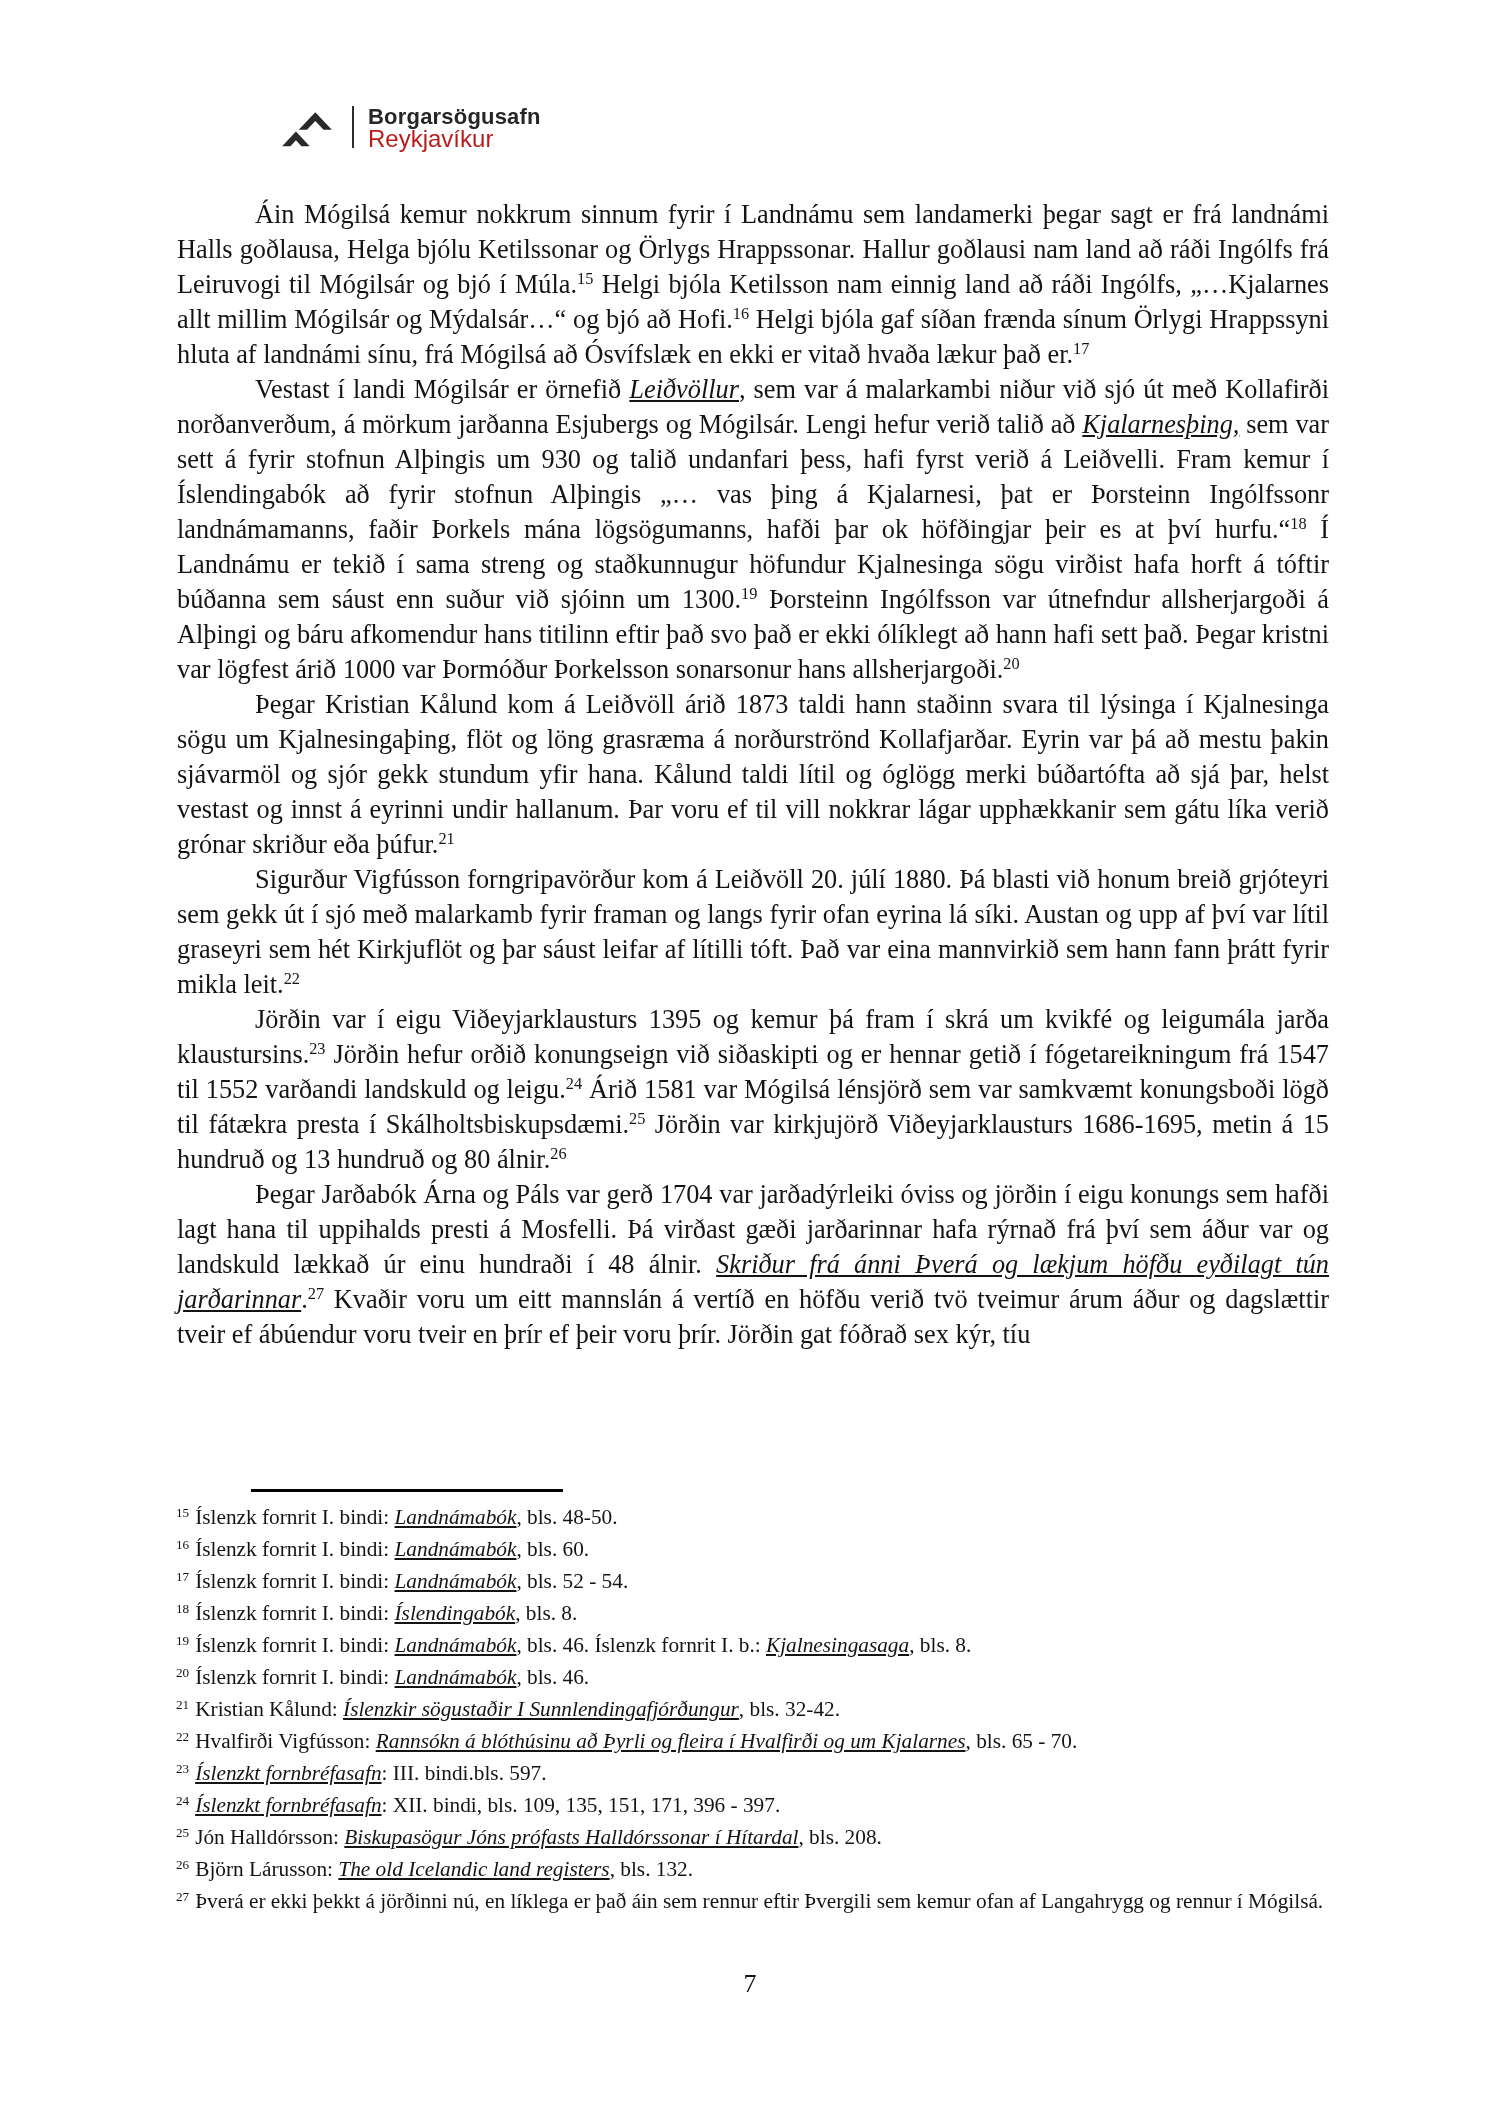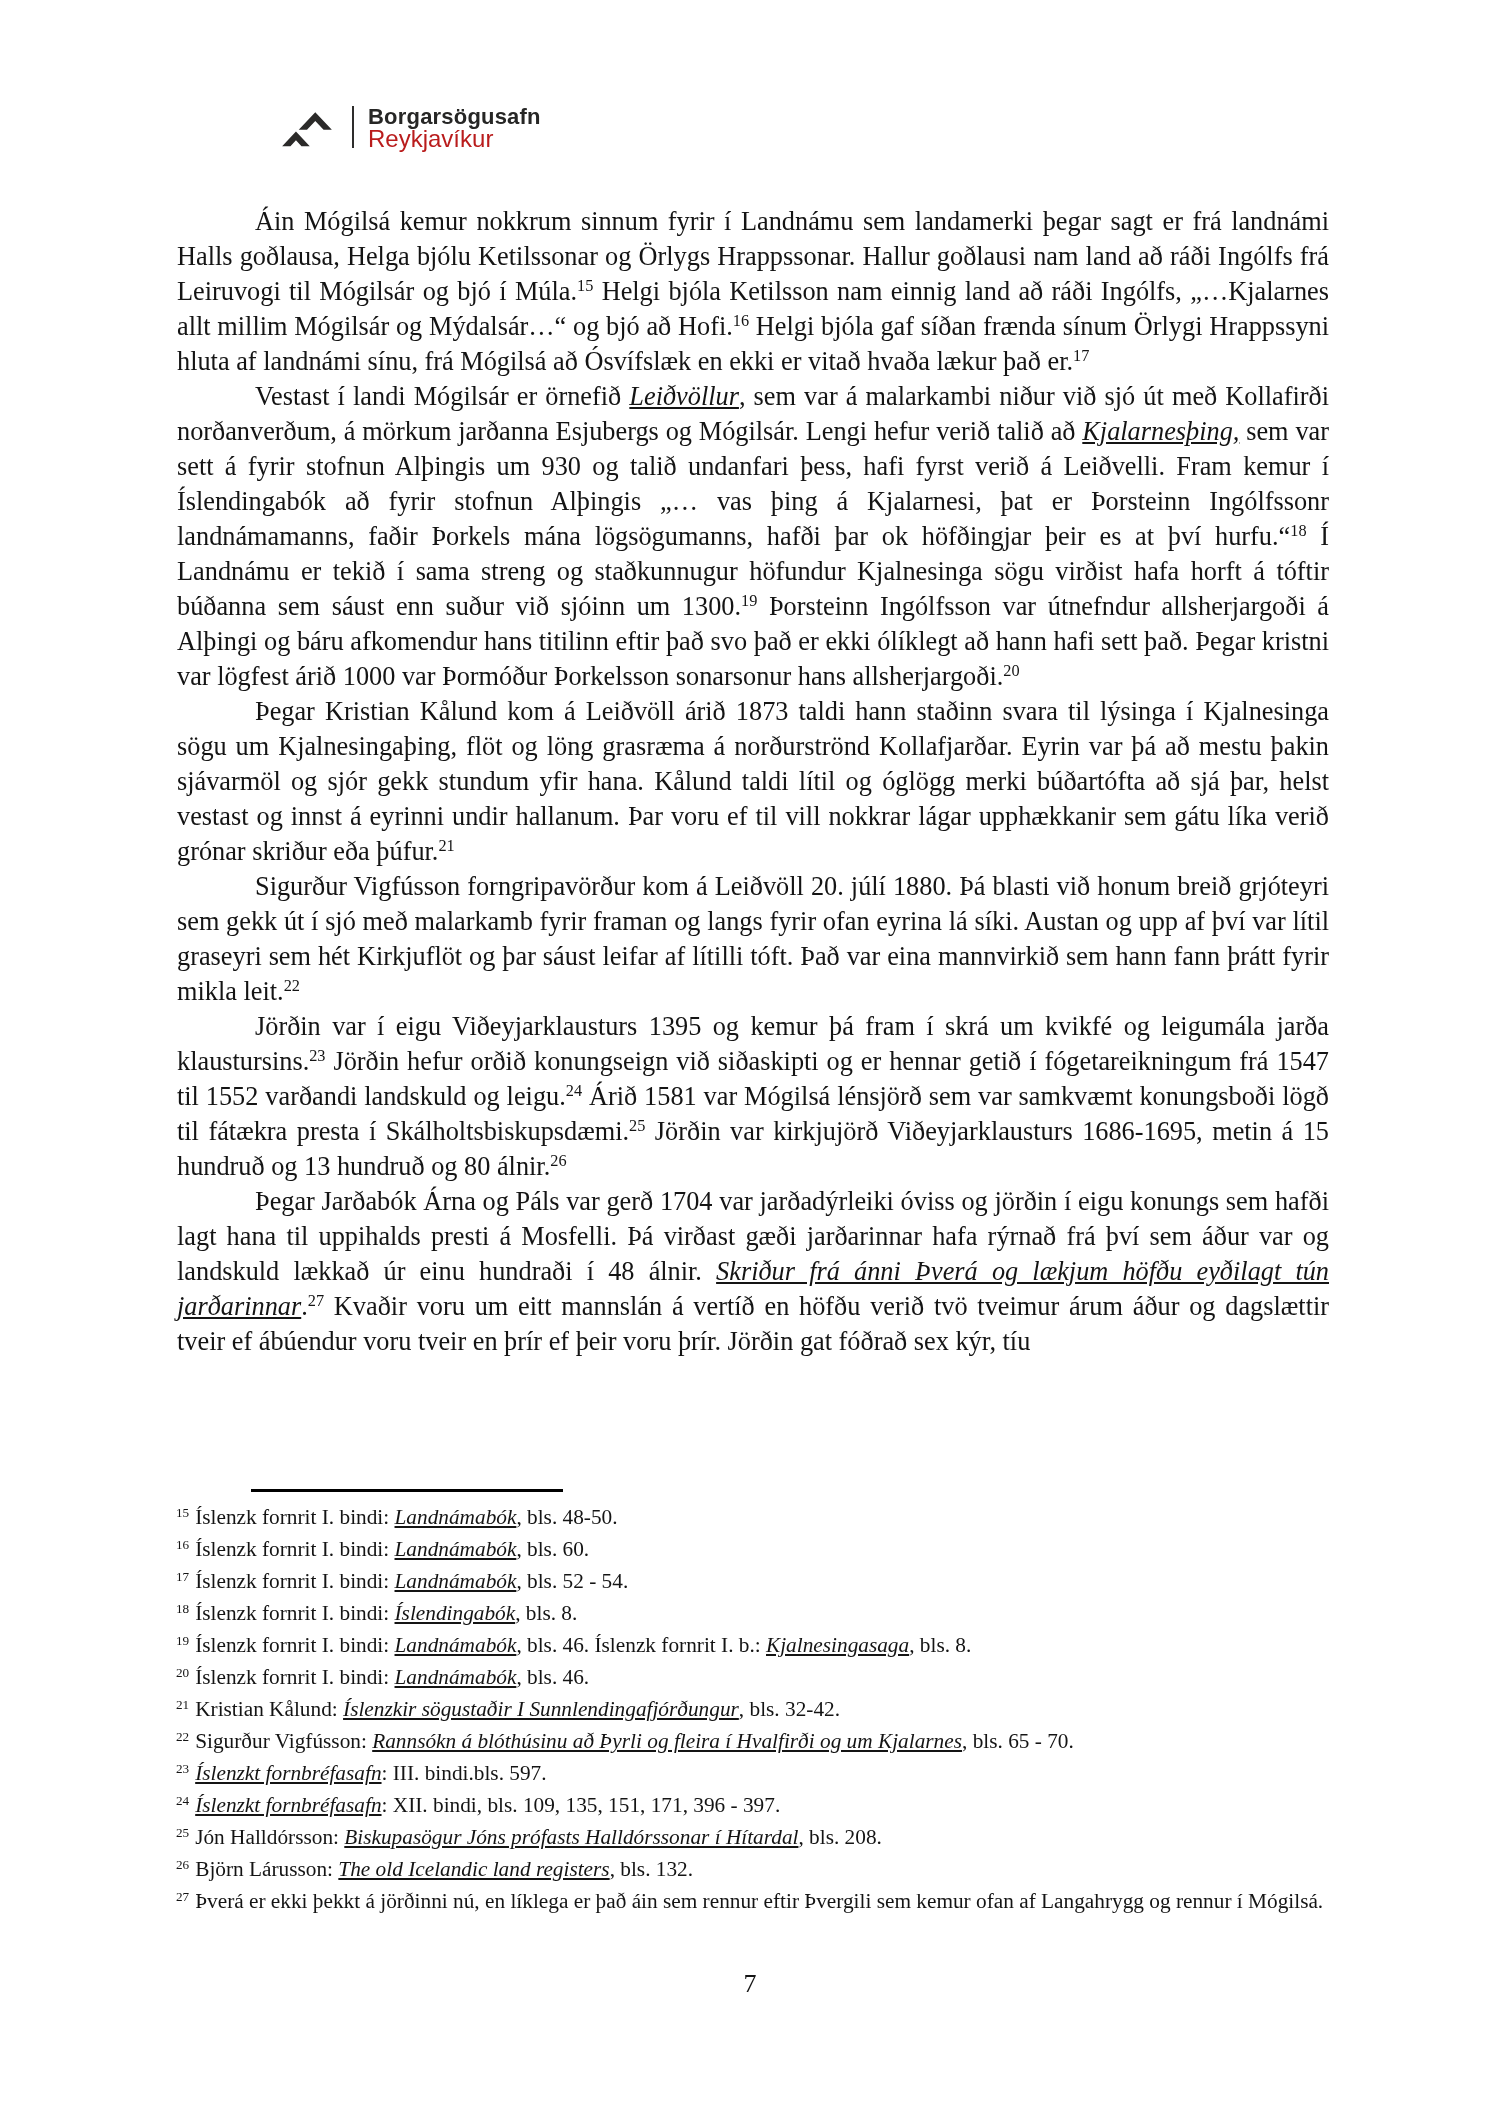--- a/index.html
+++ b/index.html
@@ -35,21 +35,21 @@
   }
   .logo-line2{
     font-family:"Liberation Sans", sans-serif;
     font-weight:400;font-size:24px;line-height:22px;
     color:#b91c1c;
   }
   
   .body-text{
     position:absolute;
     left:177px;
-    top:204px;
+    top:197px;
     width:1152px;
     font-size:26.3px;
     line-height:35px;
     text-align:justify;
     color:#141414;
   }
   .para{margin:0;text-indent:78px;}
   .it{font-style:italic;text-decoration:underline;}
   sup{
     font-size:0.62em;
@@ -119,21 +119,21 @@
   <div class="fn-sep"></div>
 
   <div class="footnotes">
     <p class="fn"><sup>15</sup><span><span>Íslenzk fornrit I. bindi: </span><span class="it">Landnámabók</span><span>, bls. 48-50.</span></span></p>
     <p class="fn"><sup>16</sup><span><span>Íslenzk fornrit I. bindi: </span><span class="it">Landnámabók</span><span>, bls. 60.</span></span></p>
     <p class="fn"><sup>17</sup><span><span>Íslenzk fornrit I. bindi: </span><span class="it">Landnámabók</span><span>, bls. 52 - 54.</span></span></p>
     <p class="fn"><sup>18</sup><span><span>Íslenzk fornrit I. bindi: </span><span class="it">Íslendingabók</span><span>, bls. 8.</span></span></p>
     <p class="fn"><sup>19</sup><span><span>Íslenzk fornrit I. bindi: </span><span class="it">Landnámabók</span><span>, bls. 46. Íslenzk fornrit I. b.: </span><span class="it">Kjalnesingasaga</span><span>, bls. 8.</span></span></p>
     <p class="fn"><sup>20</sup><span><span>Íslenzk fornrit I. bindi: </span><span class="it">Landnámabók</span><span>, bls. 46.</span></span></p>
     <p class="fn"><sup>21</sup><span><span>Kristian Kålund: </span><span class="it">Íslenzkir sögustaðir I Sunnlendingafjórðungur</span><span>, bls. 32-42.</span></span></p>
-    <p class="fn"><sup>22</sup><span><span>Sigurður Vigfússon: </span><span class="it">Rannsókn á blóthúsinu að Þyrli og fleira í Hvalfirði og um Kjalarnes</span><span>, bls. 65 - 70.</span></span></p>
+    <p class="fn"><sup>22</sup><span><span>Hvalfirði Vigfússon: </span><span class="it">Rannsókn á blóthúsinu að Þyrli og fleira í Hvalfirði og um Kjalarnes</span><span>, bls. 65 - 70.</span></span></p>
     <p class="fn"><sup>23</sup><span><span class="it">Íslenzkt fornbréfasafn</span><span>: III. bindi.bls. 597.</span></span></p>
     <p class="fn"><sup>24</sup><span><span class="it">Íslenzkt fornbréfasafn</span><span>: XII. bindi, bls. 109, 135, 151, 171, 396 - 397.</span></span></p>
     <p class="fn"><sup>25</sup><span><span>Jón Halldórsson: </span><span class="it">Biskupasögur Jóns prófasts Halldórssonar í Hítardal</span><span>, bls. 208.</span></span></p>
     <p class="fn"><sup>26</sup><span><span>Björn Lárusson: </span><span class="it">The old Icelandic land registers</span><span>, bls. 132.</span></span></p>
     <p class="fn"><sup>27</sup><span><span>Þverá er ekki þekkt á jörðinni nú, en líklega er það áin sem rennur eftir Þvergili sem kemur ofan af Langahrygg og rennur í Mógilsá.</span></span></p>
   </div>
 
   <div class="page-num">7</div>
 
 </div>

